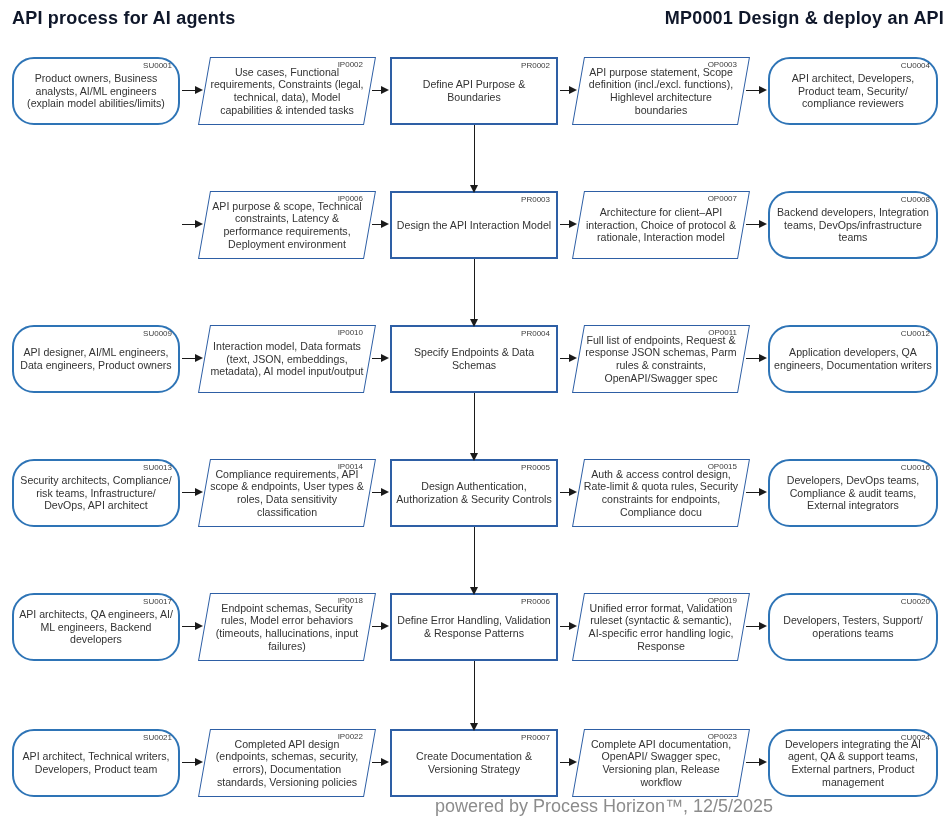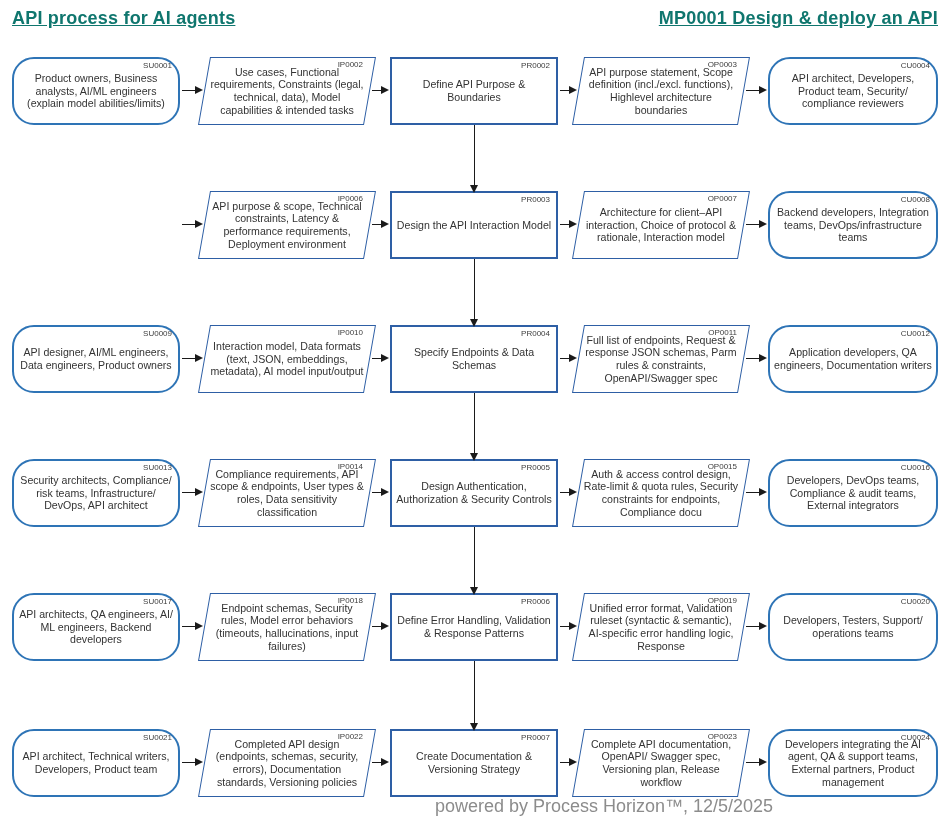--- a/index.html
+++ b/index.html
@@ -1,20 +1,20 @@
 <!DOCTYPE html>
 <html><head>
 <meta charset="utf-8">
 <style>
   html,body{margin:0;padding:0;background:#fff;}
   .canvas{position:relative;width:952px;height:821px;background:#fff;overflow:hidden;
           font-family:"Liberation Sans","DejaVu Sans",sans-serif;}
-  .title{position:absolute;top:8px;font-size:18px;font-weight:bold;color:#0f766e;letter-spacing:.2px;text-decoration:underline;}
+  .title{position:absolute;top:8px;font-size:18px;font-weight:bold;color:#0f172a;letter-spacing:.2px;}
   .title-left{left:12px;}
-  .title-right{right:14px;}
+  .title-right{right:8px;}
   .row{position:absolute;left:0;width:952px;height:68px;}
   .shape{position:absolute;top:0;height:68px;box-sizing:border-box;background:#fff;}
   .rounded{border:2.4px solid #2e74b6;border-radius:22px;}
   .rect{border:2px solid #2e5fa5;}
   .para{border:1.7px solid #2e5fa5;transform:skewX(-10deg);}
   .inner{position:relative;width:100%;height:100%;display:flex;align-items:center;justify-content:center;}
   .para .inner{transform:skewX(10deg);}
   .rounded .inner,.rect .inner{position:relative;width:100%;height:100%;display:flex;align-items:center;justify-content:center;}
   .code{position:absolute;top:2px;right:6px;font-size:8px;color:#3d3d3d;}
   .txt{font-size:10.6px;line-height:12.6px;color:#333;text-align:center;padding:2px 4px;}

